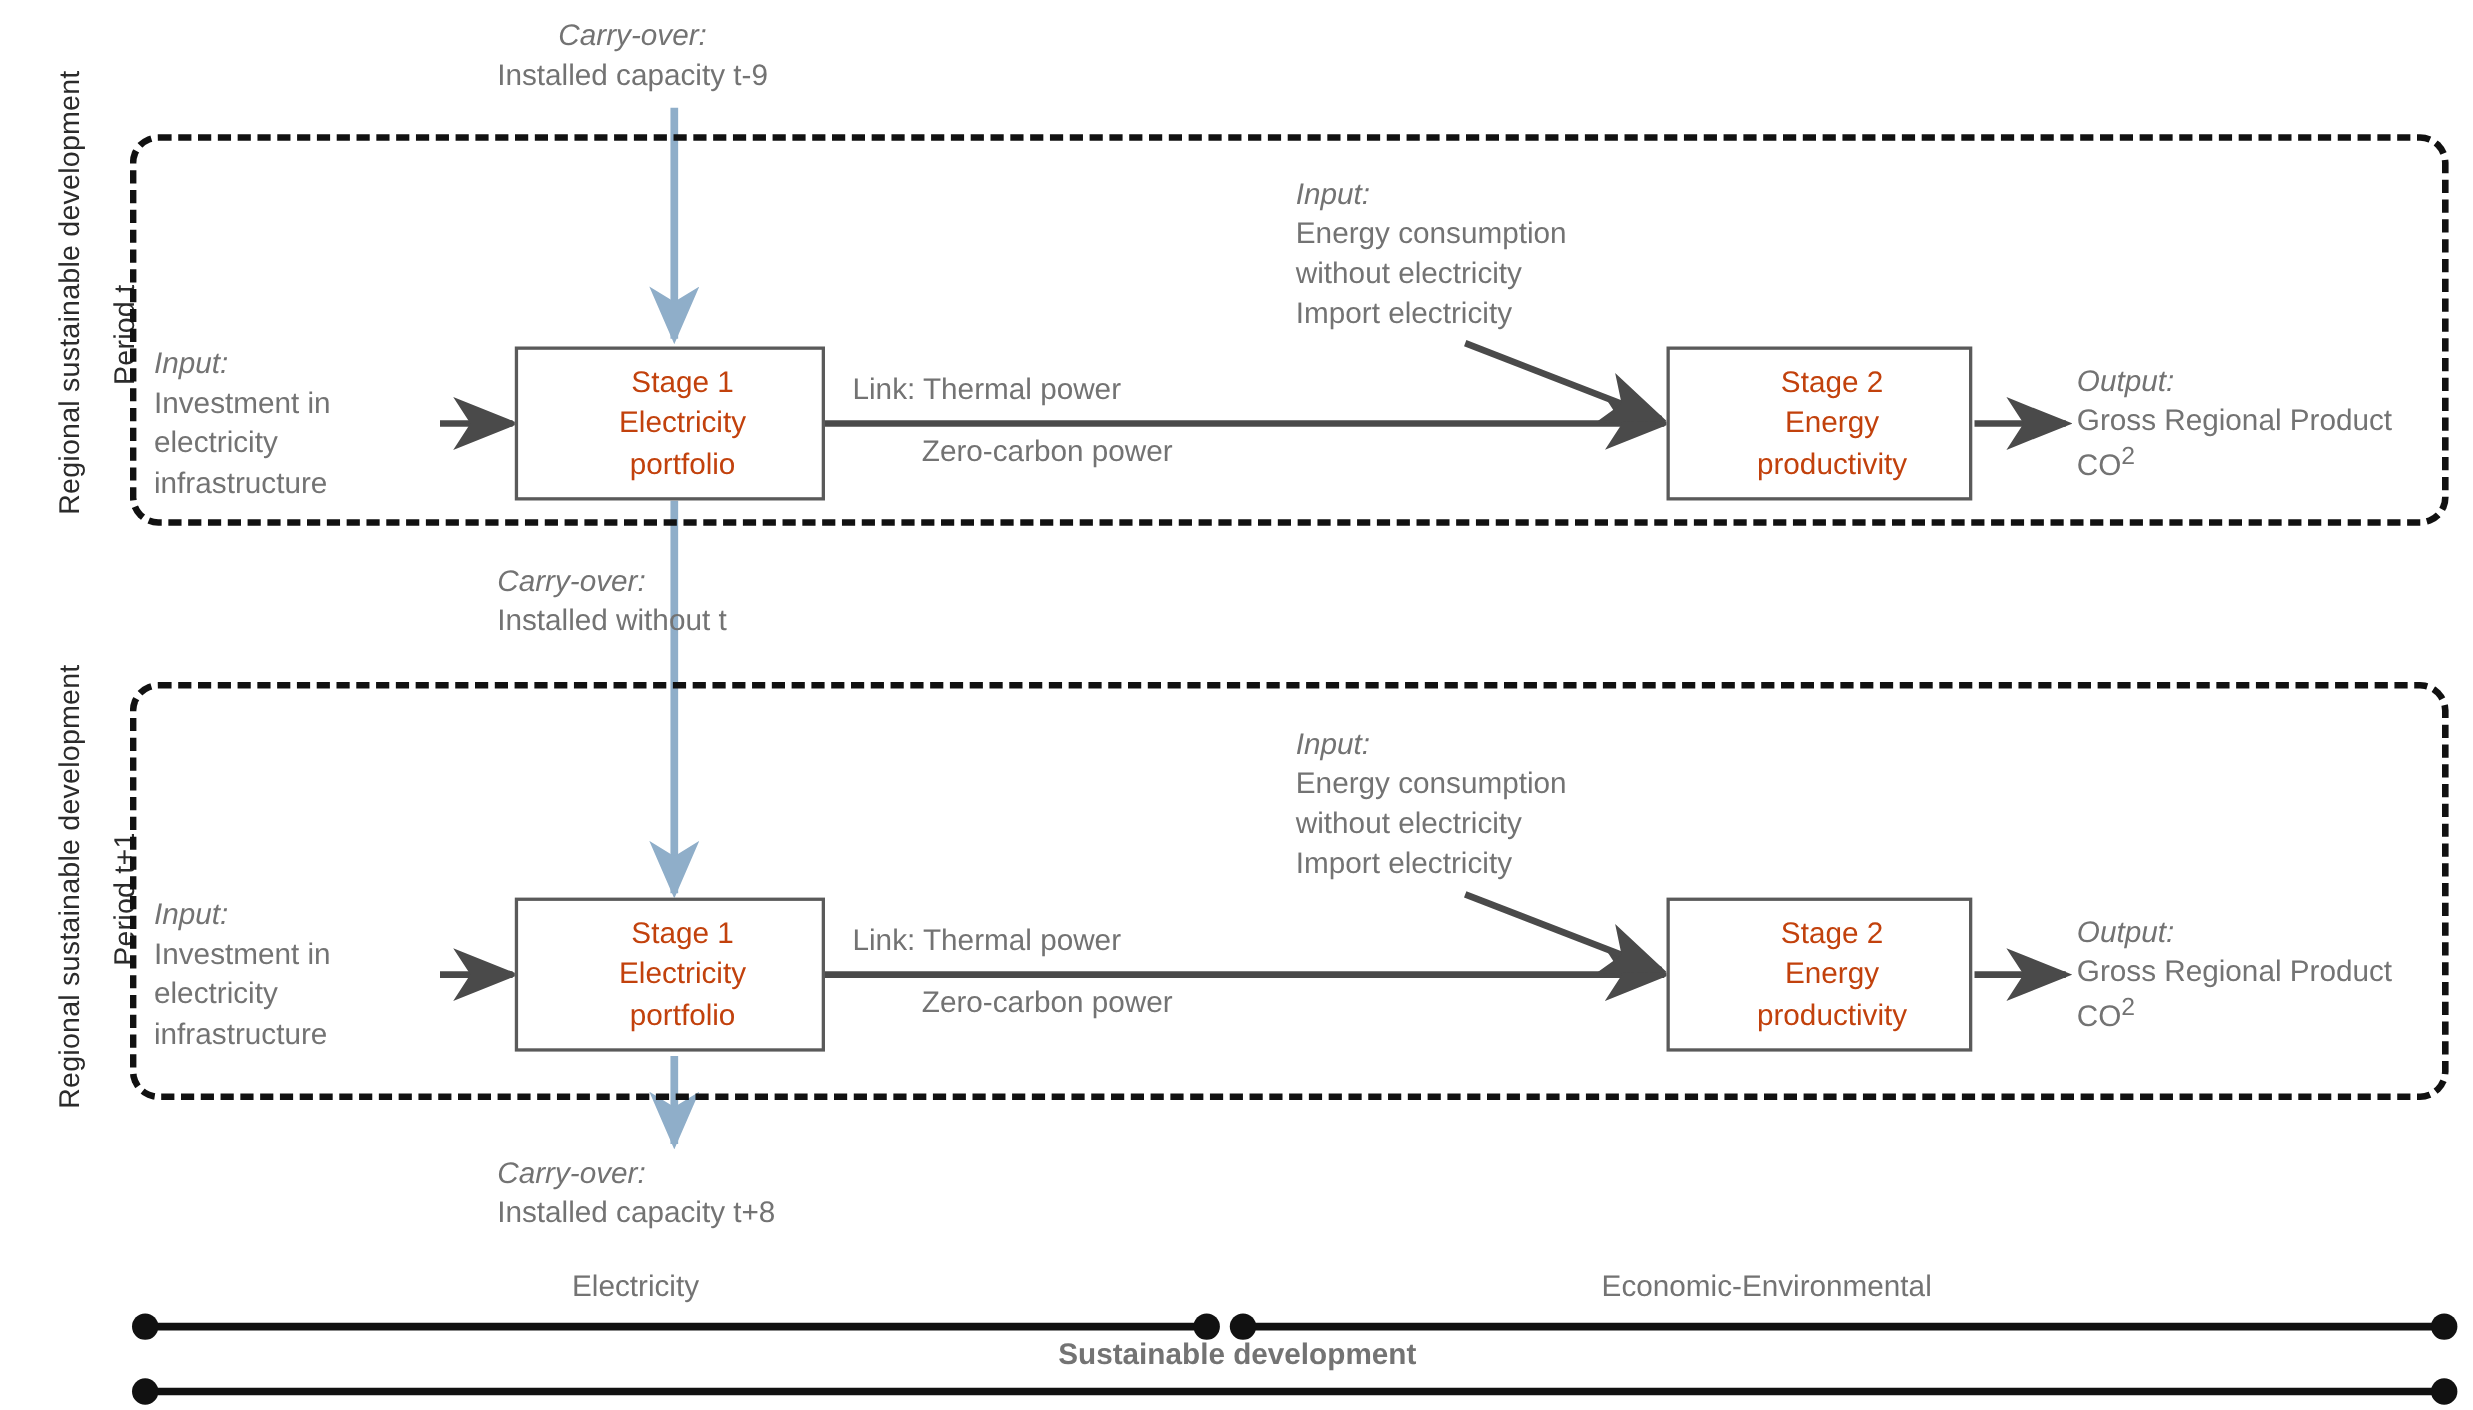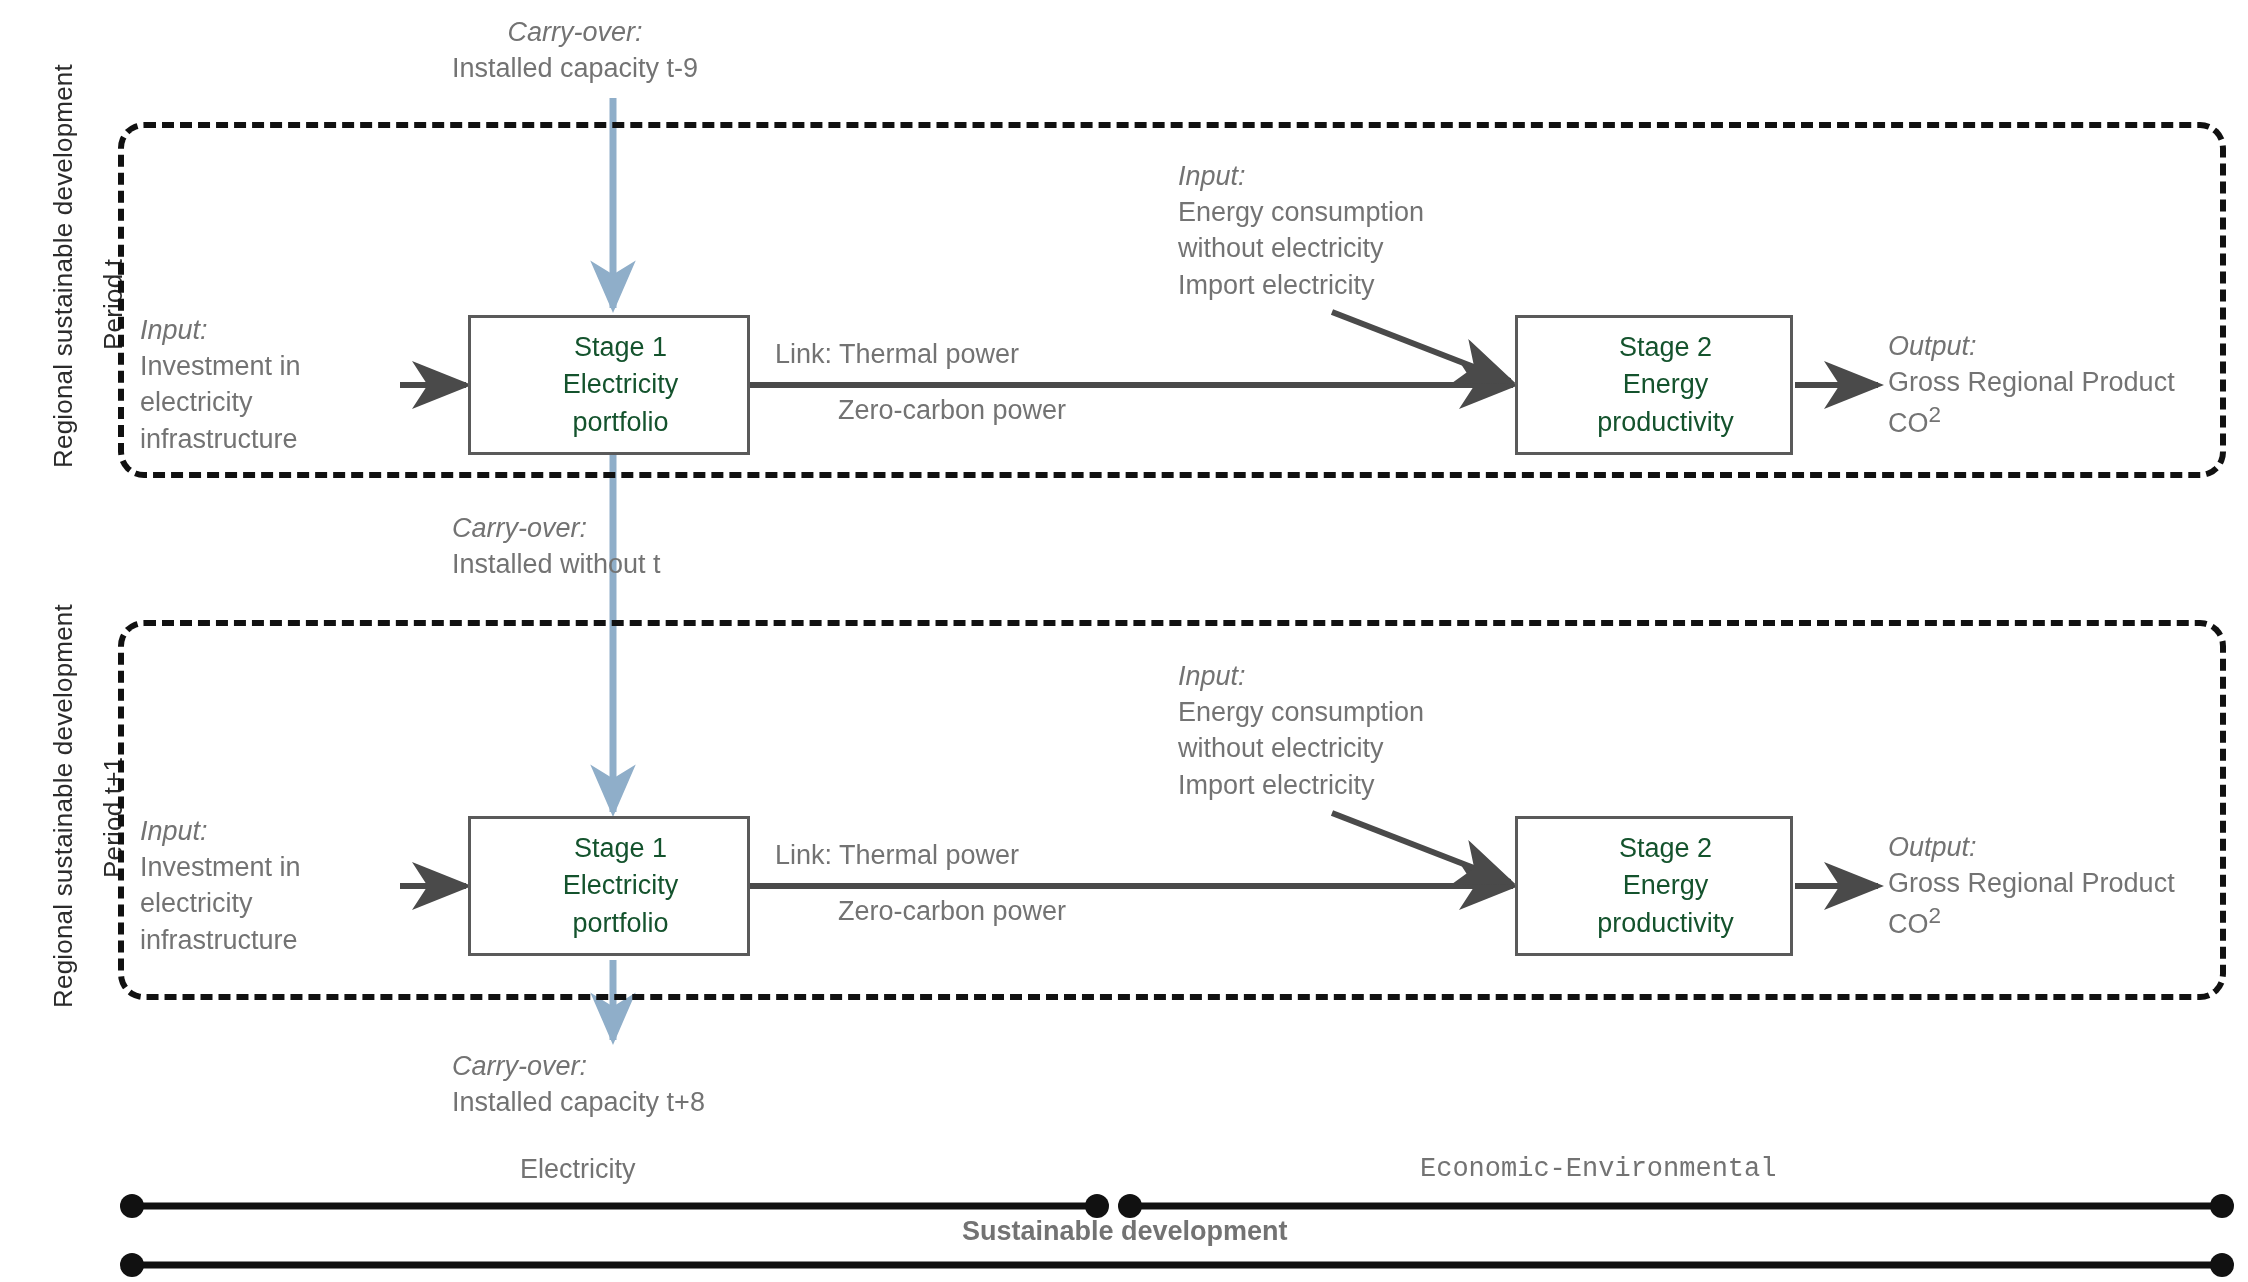--- a/index.html
+++ b/index.html
@@ -41,21 +41,21 @@
   
   .stage-box {
     position: absolute;
     border: 3px solid #5a5a5a;
     background: #ffffff;
     box-sizing: border-box;
     display: flex;
     flex-direction: column;
     align-items: center;
     justify-content: center;
-    color: #14532d;
+    color: #c2410c;
     font-size: 27px;
     line-height: 1.38;
     padding-left: 23px;
   }
   .stage-box span { display: block; text-align: center; }
 
   
   .txt {
     position: absolute;
     color: #737373;
@@ -218,16 +218,16 @@
     <span class="ln">Gross Regional Product</span>
     <span class="ln"><span>CO</span><sup>2</sup></span>
   </div>
 
   <div class="txt" style="left:452px; top:1048px;">
     <span class="it">Carry-over:</span>
     <span class="ln">Installed capacity t+8</span>
   </div>
 
   <div class="txt" style="left:520px; top:1151px;">Electricity</div>
-  <div class="txt" style="left:1420px; top:1151px;font-family:Liberation Mono, monospace;">Economic-Environmental</div>
+  <div class="txt" style="left:1456px; top:1151px;">Economic-Environmental</div>
   <div class="txt" style="left:962px; top:1213px;font-weight:bold;">Sustainable development</div>
 
 </div>
 
 </body></html>

